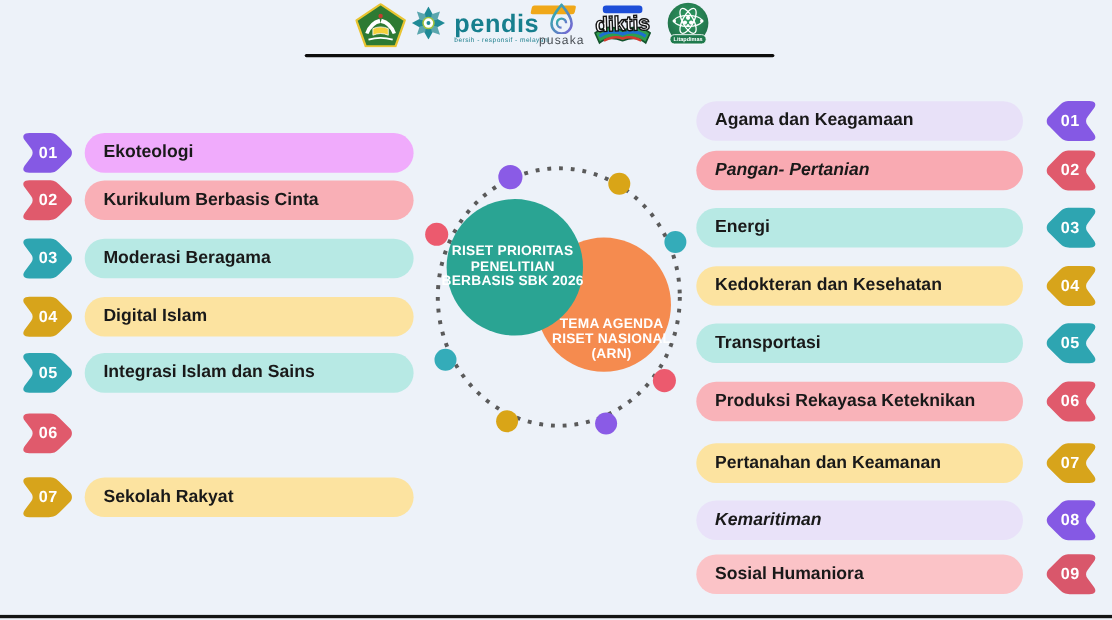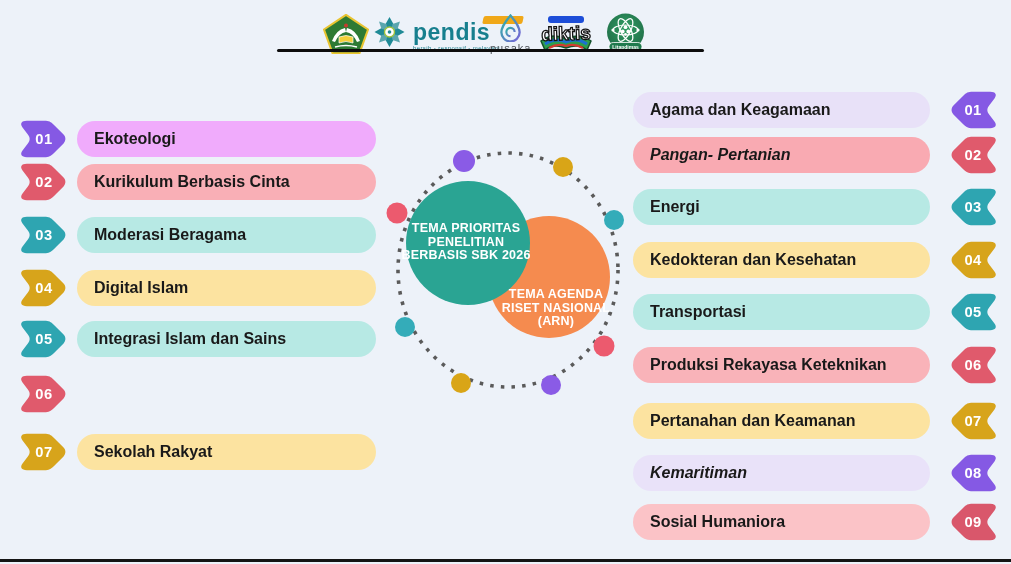--- a/index.html
+++ b/index.html
@@ -1,20 +1,20 @@
 <!DOCTYPE html>
 <html><head>
 <meta charset="utf-8">
 <style>
   html,body{margin:0;padding:0;}
   body{font-family:"Liberation Sans", sans-serif;}
   .stage{position:relative;width:1011px;height:564px;background:#EDF2F9;overflow:hidden;}
 
   
-  .header{position:absolute;left:0;top:0;width:1011px;height:60px;margin-top:11px;}
+  .header{position:absolute;left:0;top:0;width:1011px;height:60px;}
   .topline{position:absolute;left:277px;top:49px;width:427px;height:3px;background:#0d0d0d;border-radius:2px;}
   .bottomline{position:absolute;left:0;bottom:2px;width:1011px;height:3px;background:#141414;}
 
   .logo{position:absolute;}
   .pendis-word{font-weight:bold;font-size:23px;color:#177f8e;letter-spacing:0.5px;line-height:1;}
   .pendis-tag{font-size:6px;color:#1d7f8d;letter-spacing:0.4px;margin-top:1px;white-space:nowrap;}
   .pendis-ribbon{position:absolute;left:70px;top:-5px;width:40px;height:8px;background:#f0a819;border-radius:2px;transform:skewX(-12deg);}
   .pusaka-word{font-size:11px;color:#4a4f55;letter-spacing:1px;text-align:center;margin-top:0px;}
   .diktis-word{position:absolute;left:0;top:8px;width:62px;text-align:center;font-weight:bold;font-size:19px;font-stretch:condensed;color:#fff;
     -webkit-text-stroke:1.3px #141414;transform:rotate(-2deg);letter-spacing:0px;}
@@ -144,21 +144,21 @@
         <circle cx="405" cy="327" r="10" fill="#34ACB9"></circle>
         <circle cx="604" cy="346" r="10.5" fill="#EC5A6E"></circle>
         <circle cx="461" cy="383" r="10" fill="#D9A517"></circle>
         <circle cx="551" cy="385" r="10" fill="#8A5BE6"></circle>
       </g>
     <circle cx="549" cy="277" r="61" fill="#F58B4F"></circle>
     <circle cx="468" cy="243" r="62" fill="#2AA493"></circle>
   </svg>
 
   <div class="venn-label venn-label-left">
-    <div>TEMA PRIORITAS</div>
+    <div>RISET PRIORITAS</div>
     <div>PENELITIAN</div>
     <div>BERBASIS SBK 2026</div>
   </div>
   <div class="venn-label venn-label-right">
     <div>TEMA AGENDA</div>
     <div>RISET NASIONAL</div>
     <div>(ARN)</div>
   </div>
 
   <div id="left-list">

